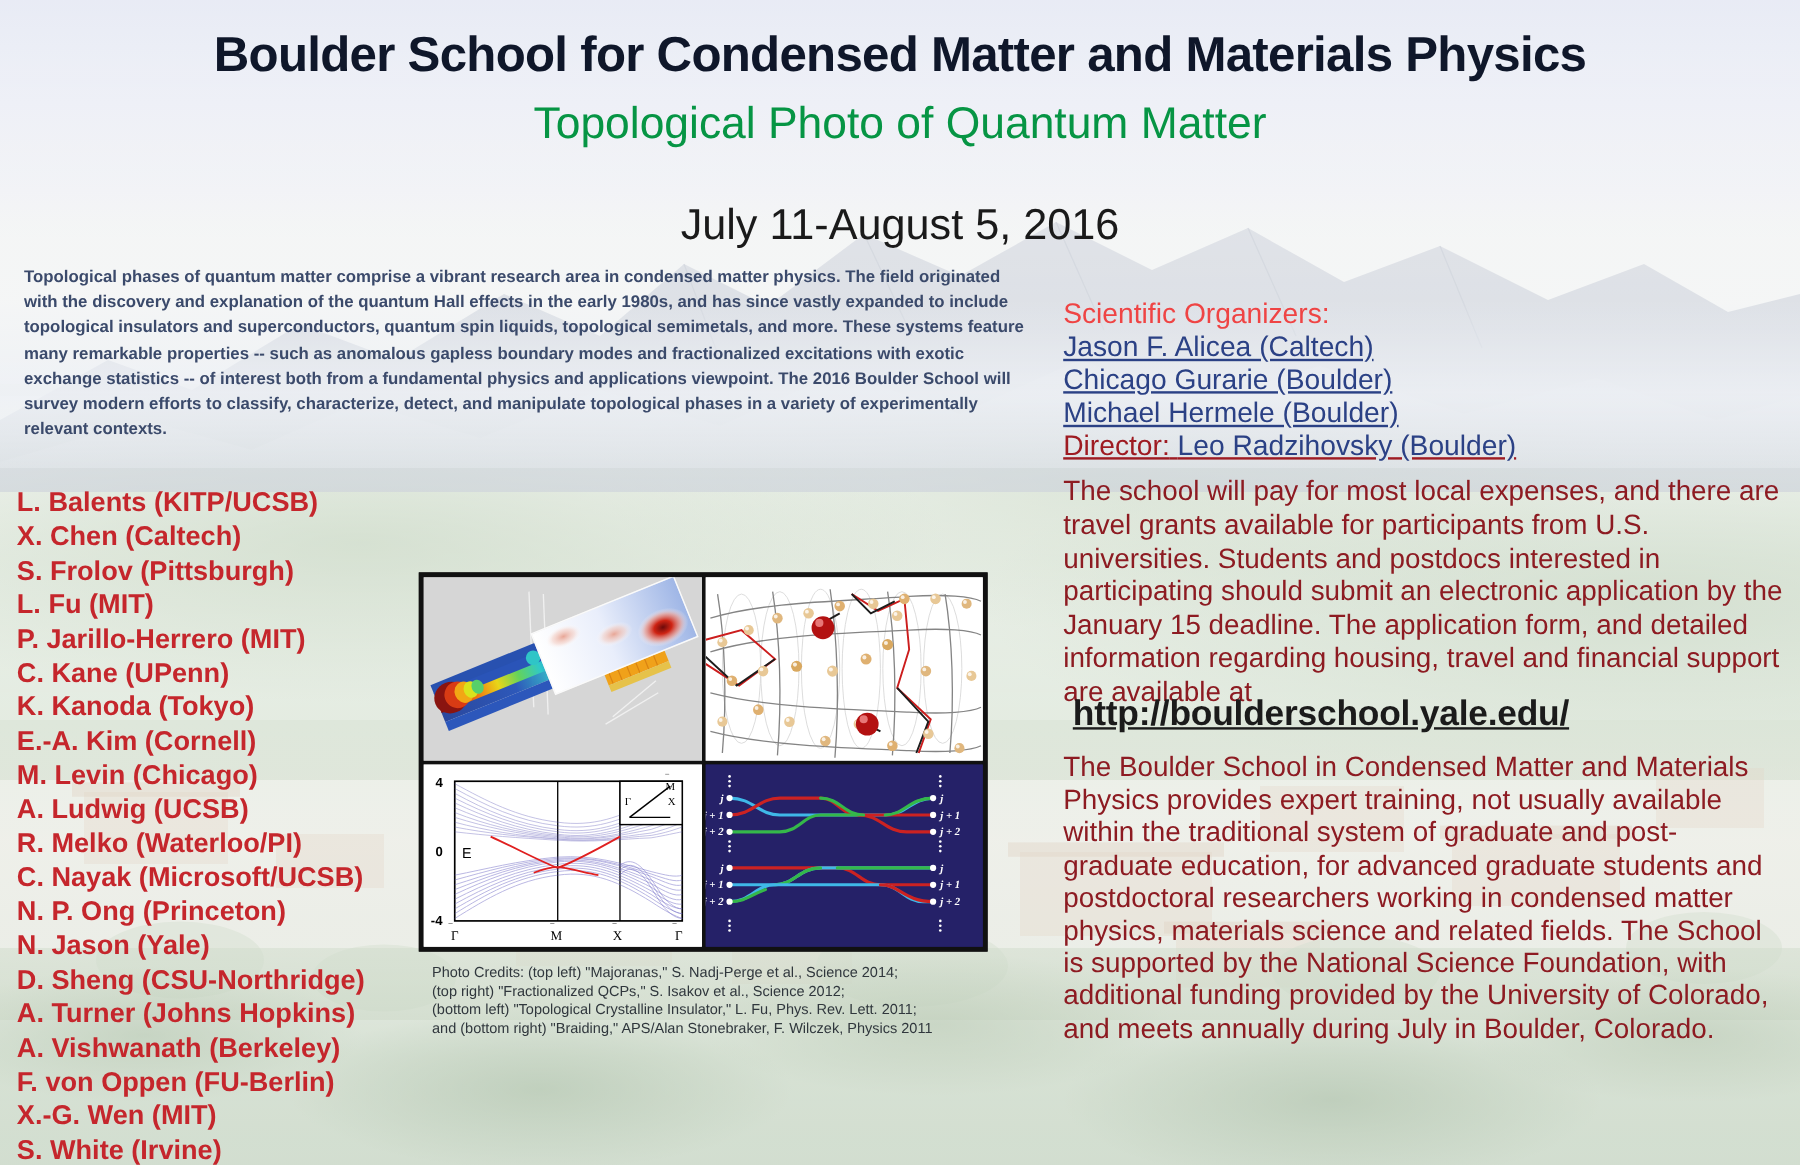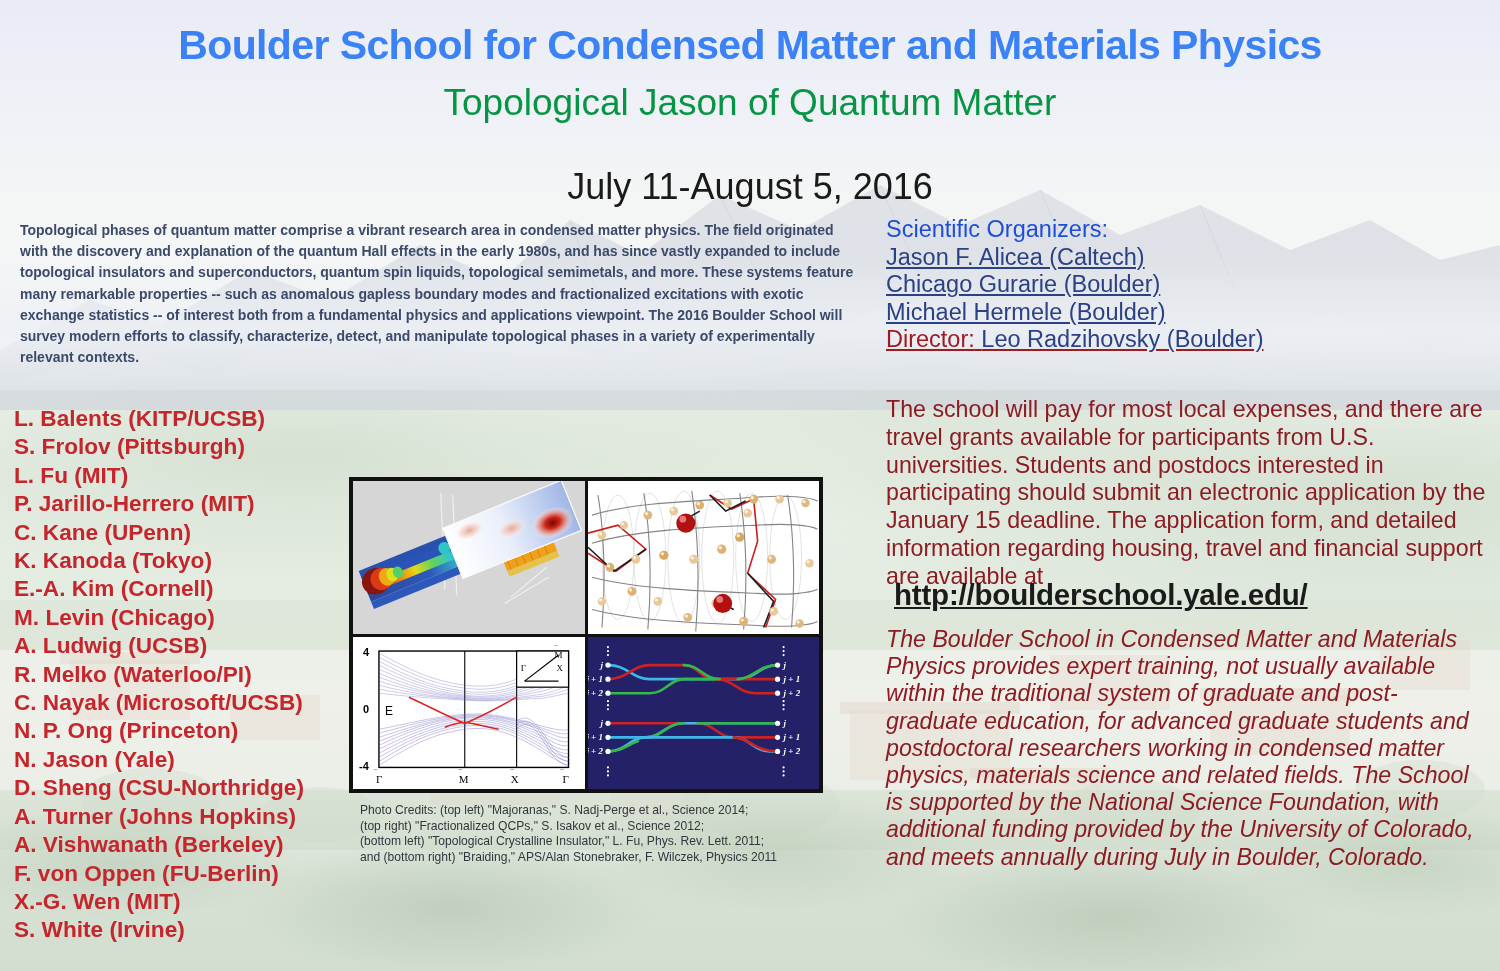--- a/index.html
+++ b/index.html
@@ -90,21 +90,21 @@
 
   
   #content { position: absolute; inset: 0; }
 
   
   .title-main {
     position: absolute; top: 22px; left: 0; width: 1500px;
     text-align: center;
     font-size: 41px; font-weight: bold;
     letter-spacing: -0.6px;
-    color: #3b82f6;
+    color: #0f172a;
     white-space: nowrap;
   }
   .title-sub {
     position: absolute; top: 82px; left: 0; width: 1500px;
     text-align: center;
     font-size: 37px;
     color: #069544;
     white-space: nowrap;
   }
   .title-dates {
@@ -132,21 +132,21 @@
     font-size: 22.6px; font-weight: bold; line-height: 28.4px;
     color: #c5262c;
     white-space: nowrap;
   }
 
   
   .organizers {
     position: absolute; top: 216px; left: 886px; width: 600px;
     font-size: 23.5px; line-height: 27.6px;
   }
-  .org-heading { color: #1d4ed8; }
+  .org-heading { color: #ef4444; margin-top: 32px; }
   .org-name    { color: #2b4185; text-decoration: underline; }
   .org-director { color: #9e1b22; text-decoration: underline; }
   .org-director .org-dirname { color: #2b4185; }
 
   .para-apply {
     position: absolute; top: 396px; left: 886px; width: 600px;
     font-size: 23.2px; line-height: 27.8px;
     color: #8d1b22;
   }
 
@@ -155,21 +155,20 @@
     font-size: 29.5px; font-weight: bold;
     color: #1b1b1b;
     letter-spacing: -0.2px;
     white-space: nowrap;
   }
 
   .para-about {
     position: absolute; top: 626px; left: 886px; width: 600px;
     font-size: 23.2px; line-height: 27.2px;
     color: #8d1b22;
-    font-style: italic;
   }
 
   
   .figure-grid {
     position: absolute;
     left: 349px; top: 477px;
     width: 474px; height: 316px;
     background: #111;
     border: 4px solid #111;
     display: grid;
@@ -265,27 +264,28 @@
       </g>
     </svg>
   </div>
 
   <div class="bg-layer bg-haze"></div>
   <div class="bg-layer bg-wash"></div>
 
   <div id="content">
 
     <div class="title-main">Boulder School for Condensed Matter and Materials Physics</div>
-    <div class="title-sub">Topological Jason of Quantum Matter</div>
+    <div class="title-sub">Topological Photo of Quantum Matter</div>
     <div class="title-dates">July 11-August 5, 2016</div>
 
     <p class="abstract">Topological phases of quantum matter comprise a vibrant research area in condensed matter physics.  The field originated with the discovery and explanation of the quantum Hall effects in the early 1980s, and has since vastly expanded to include topological insulators and superconductors, quantum spin liquids, topological semimetals, and more.  These systems feature many remarkable properties -- such as anomalous gapless boundary modes and fractionalized excitations with exotic exchange statistics -- of interest both from a fundamental physics and applications viewpoint.  The 2016 Boulder School will survey modern efforts to classify, characterize, detect, and manipulate topological phases in a variety of experimentally relevant contexts.</p>
 
     <ul class="speakers" id="speaker-list">
         <li>L. Balents (KITP/UCSB)</li>
+        <li>X. Chen (Caltech)</li>
         <li>S. Frolov (Pittsburgh)</li>
         <li>L. Fu (MIT)</li>
         <li>P. Jarillo-Herrero (MIT)</li>
         <li>C. Kane (UPenn)</li>
         <li>K. Kanoda (Tokyo)</li>
         <li>E.-A. Kim (Cornell)</li>
         <li>M. Levin (Chicago)</li>
         <li>A. Ludwig (UCSB)</li>
         <li>R. Melko (Waterloo/PI)</li>
         <li>C. Nayak (Microsoft/UCSB)</li>

